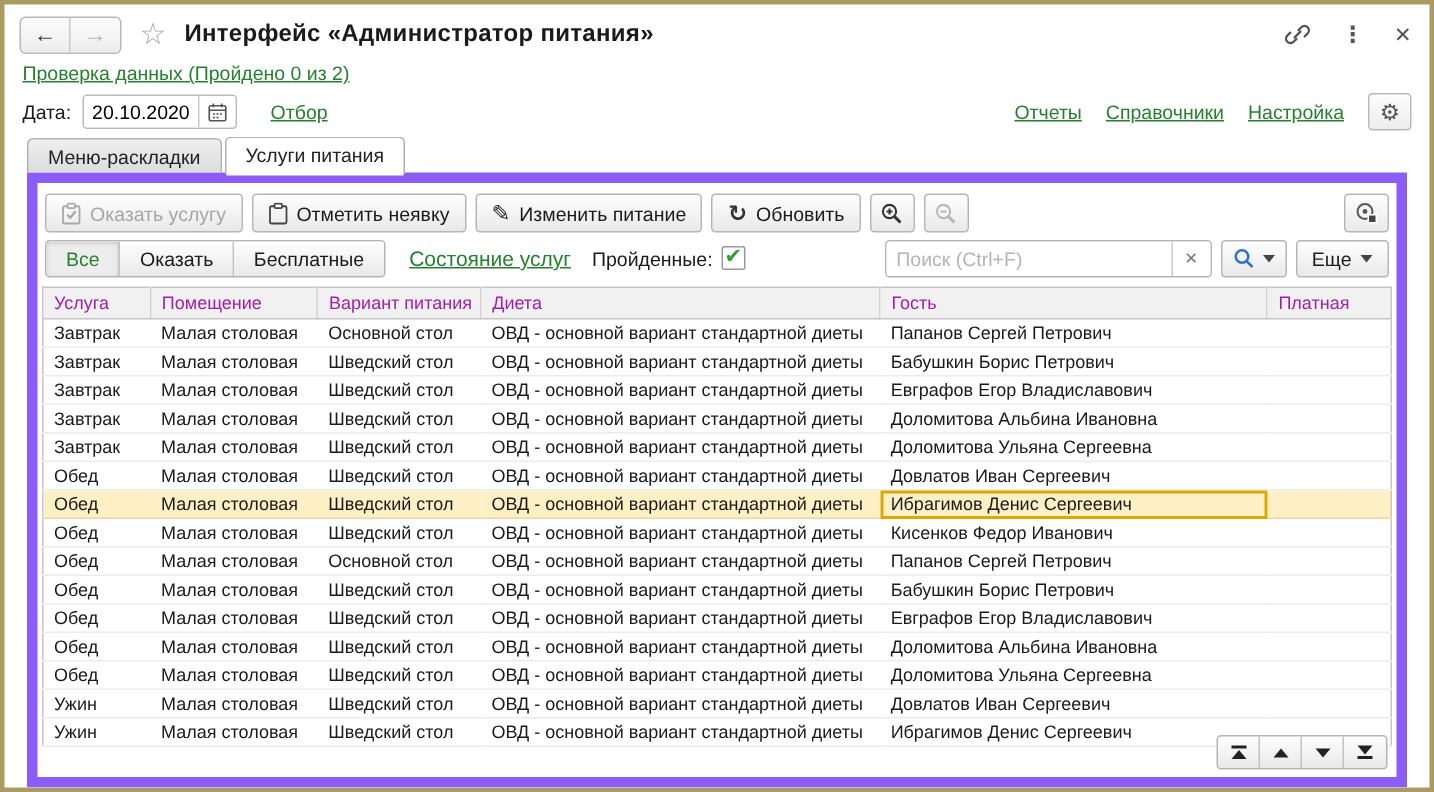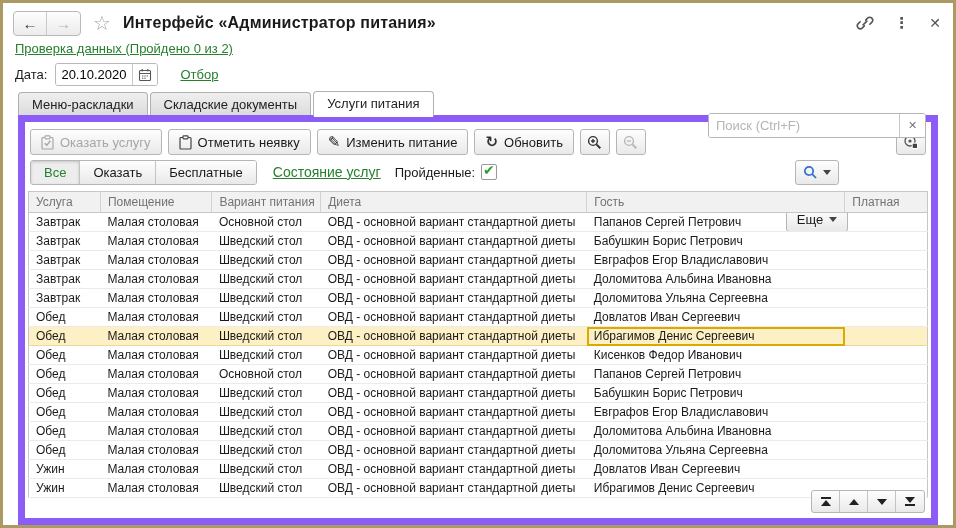--- a/index.html
+++ b/index.html
@@ -49,32 +49,32 @@
   
   .filterrow { display:flex; align-items:center; height:30px; gap:0; padding:0 2px; }
   .seggroup { display:inline-flex; border:1px solid #b5b5b5; border-radius:3px; overflow:hidden; height:25px;text-align:right; }
   .seg { padding:0 13px; display:flex; align-items:center; font-size:13px; background:linear-gradient(#fefefe,#e9e9e9); border-right:1px solid #c3c3c3; cursor:pointer; }
   .seg:last-child { border-right:none; }
   .seg.active { background:#ededed; box-shadow:inset 0 1px 3px rgba(0,0,0,.18); color:#26802d; }
   .status-link { margin-left:16px; font-size:14px; }
   .passed-wrap { display:flex; align-items:flex-end; gap:6px; margin-left:14px; }
   .checkbox { width:16px; height:16px; border:1px solid #999; border-radius:2px; background:#fff; position:relative; cursor:pointer; }
   .checkbox .mark { position:absolute; left:1px; top:-3px; font-size:14px; color:#2f9e2f; }
-  .searchwrap { display:flex; align-items:center; gap:22px;flex-direction:column; }
+  .searchwrap { display:flex; align-items:center; gap:6px; }
   .search-field { display:inline-flex; border:1px solid #b5b5b5; border-radius:3px; height:25px; width:218px; overflow:hidden; background:#fff; }
   .search-field input { flex:1; border:0; outline:0; padding:0 7px; font:inherit; font-size:13px; color:#333; }
   .search-field input::placeholder { color:#b4b4b4; }
   .clear-btn { width:27px; border-left:1px solid #c9c9c9; background:#fff; display:flex; align-items:center; justify-content:center; color:#777; font-size:11px; cursor:pointer; }
   .search-btn { width:44px; height:25px; border:1px solid #b5b5b5; border-radius:3px; background:linear-gradient(#fefefe,#e9e9e9); display:flex; align-items:center; justify-content:center; gap:5px; cursor:pointer; }
   .more-btn { height:25px; display:inline-flex; align-items:center; gap:6px; padding:4px 10px; border:1px solid #b5b5b5; border-radius:3px; background:linear-gradient(#fefefe,#e9e9e9); font-size:13px; cursor:pointer; }
   .caret { width:0; height:0; border-left:4px solid transparent; border-right:4px solid transparent; border-top:5px solid #444; }
   
   .tablewrap { margin:4px 0 0 0; flex:1; }
   table { width:100%; border-collapse:collapse; table-layout:fixed; border:1px solid #c6c6c6; font-size:12px; }
-  thead th { background:#f1f1f1; font-weight:normal; text-align:left; height:21px; padding:0 7px; border-right:1px solid #d2d2d2; border-bottom:1px solid #c6c6c6; color:#737373; white-space:nowrap; overflow:hidden; }
+  thead th { background:#f1f1f1; font-weight:normal; text-align:left; height:21px; padding:0 7px; border-right:1px solid #d2d2d2; border-bottom:1px solid #c6c6c6; color:#a21caf; white-space:nowrap; overflow:hidden; }
   thead th:last-child { border-right:none; }
   tbody td { height:19px; padding:0 7px; border-bottom:1px solid #ebebeb; white-space:nowrap; overflow:hidden; text-overflow:clip; }
   tbody tr.selected td { background:#fcf0c4; border-bottom-color:#ecd89a; }
   tbody td.active-cell { outline:2px solid #dda800; outline-offset:-2px; }
   
   .navbuttons { position:absolute; right:6px; bottom:5px; display:inline-flex; border:1px solid #b5b5b5; border-radius:3px; overflow:hidden; background:linear-gradient(#fefefe,#e9e9e9); }
   .navbtn { width:28px; height:21px; display:flex; flex-direction:column; align-items:center; justify-content:center; border-right:1px solid #c3c3c3; cursor:pointer; }
   .navbtn:last-child { border-right:none; }
   .tri-up { width:0; height:0; border-left:5px solid transparent; border-right:5px solid transparent; border-bottom:6px solid #222; }
   .tri-down { width:0; height:0; border-left:5px solid transparent; border-right:5px solid transparent; border-top:6px solid #222; }
@@ -122,25 +122,30 @@
         <line x1="4" y1="8" x2="5.4" y2="8"></line>
           <line x1="6.3" y1="8" x2="7.7" y2="8"></line>
           <line x1="8.6" y1="8" x2="10" y2="8"></line>
         <line x1="4" y1="10.3" x2="5.4" y2="10.3"></line>
           <line x1="6.3" y1="10.3" x2="7.7" y2="10.3"></line>
       </svg>
     </span>
   </span>
   <span class="sep"></span>
   <a class="green">Отбор</a>
+  <div class="head-links">
+    <a class="green">Отчеты</a>
+    <a class="green">Справочники</a>
+    <a class="green">Настройка</a>
+    <span class="gear-btn">⚙</span>
+  </div>
 </div>
 
 <div class="tabsrow">
   <span class="tab">Меню-раскладки</span>
-  <span class="tab">Складские документы</span>
   <span class="tab active">Услуги питания</span>
 </div>
 
 <div class="groupbox">
 
   <div class="toolbar">
     <span class="btn disabled">
       <svg width="13" height="15" viewBox="0 0 13 15" fill="none" stroke="#a8a8a8" stroke-width="1.2">
         <rect x="1" y="2.5" width="11" height="11.5" rx="1"></rect>
         <rect x="4" y="0.8" width="5" height="3" rx="0.8" fill="#fff"></rect>

